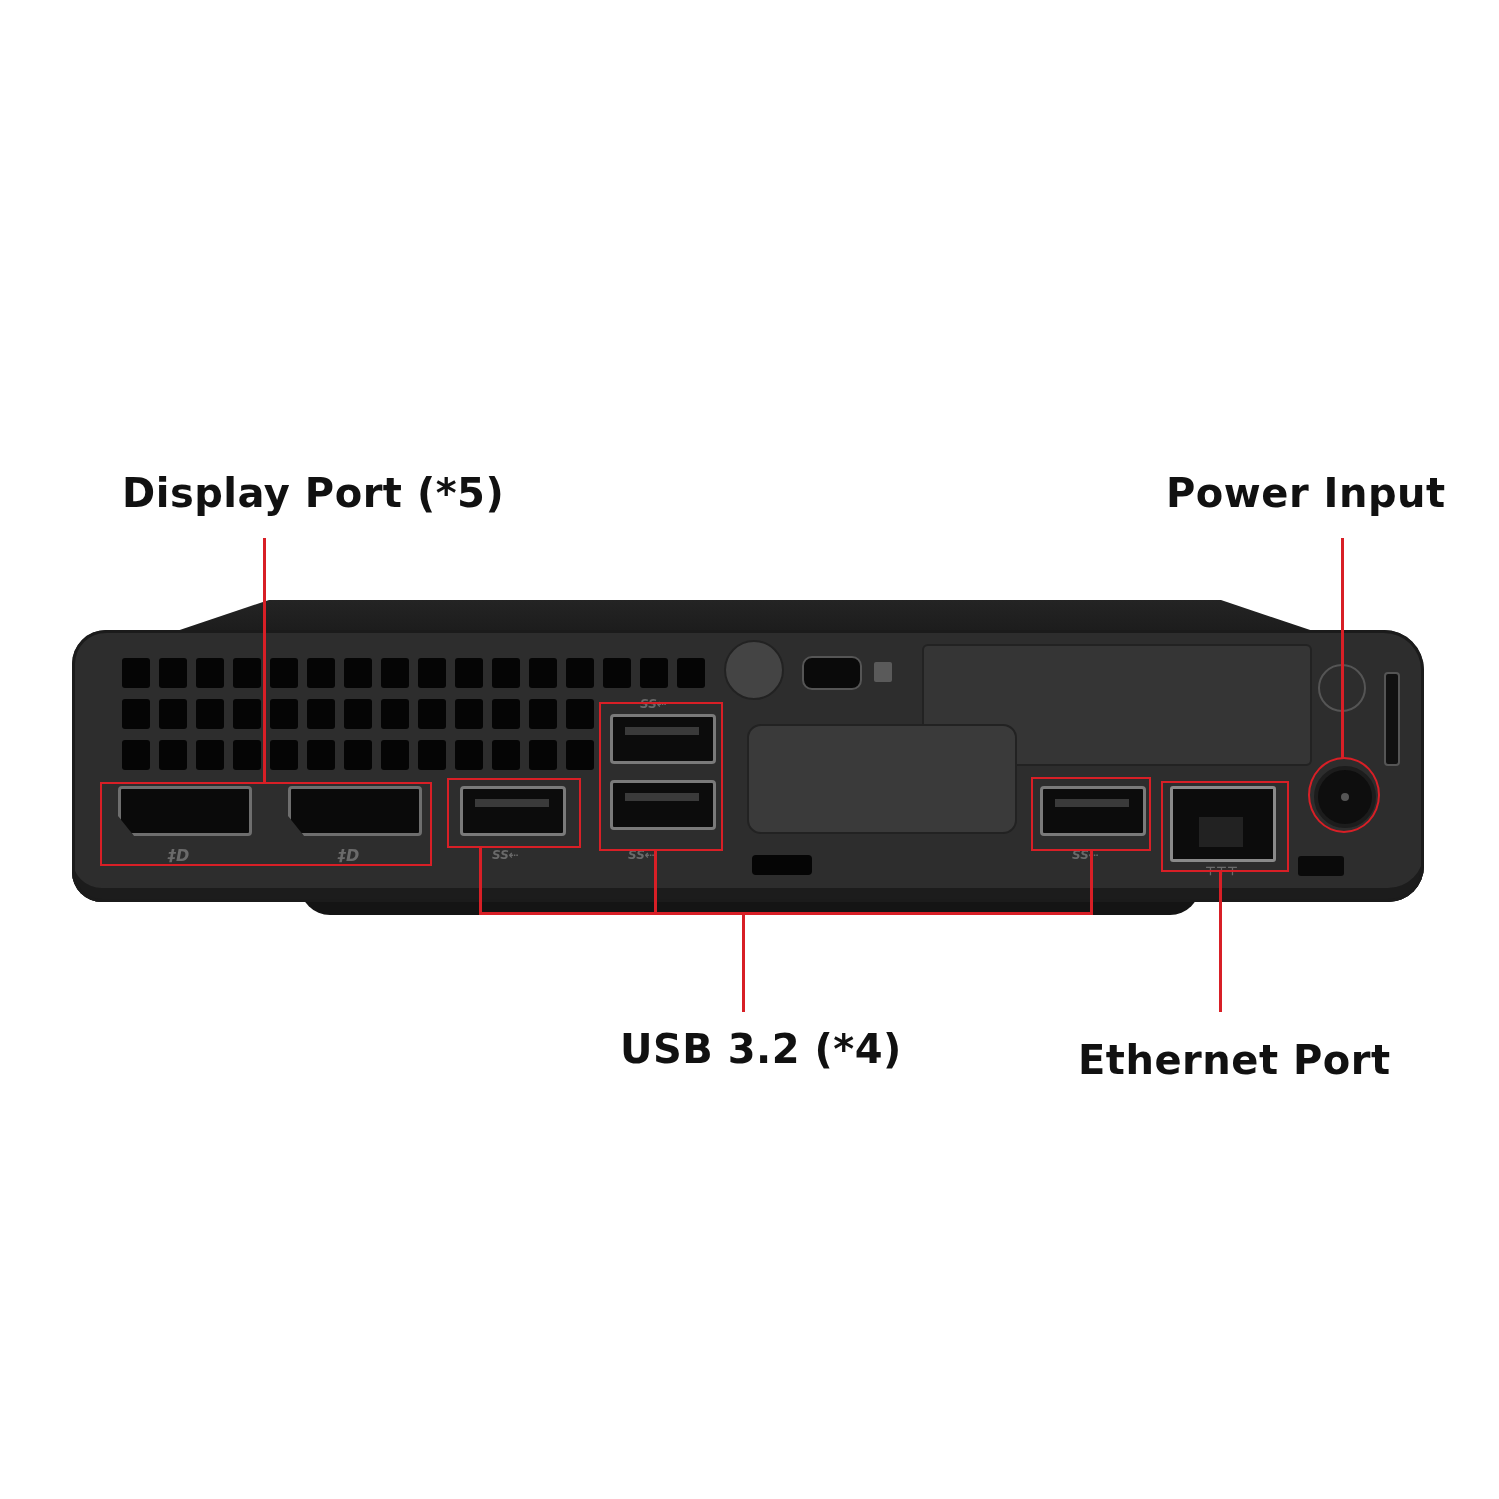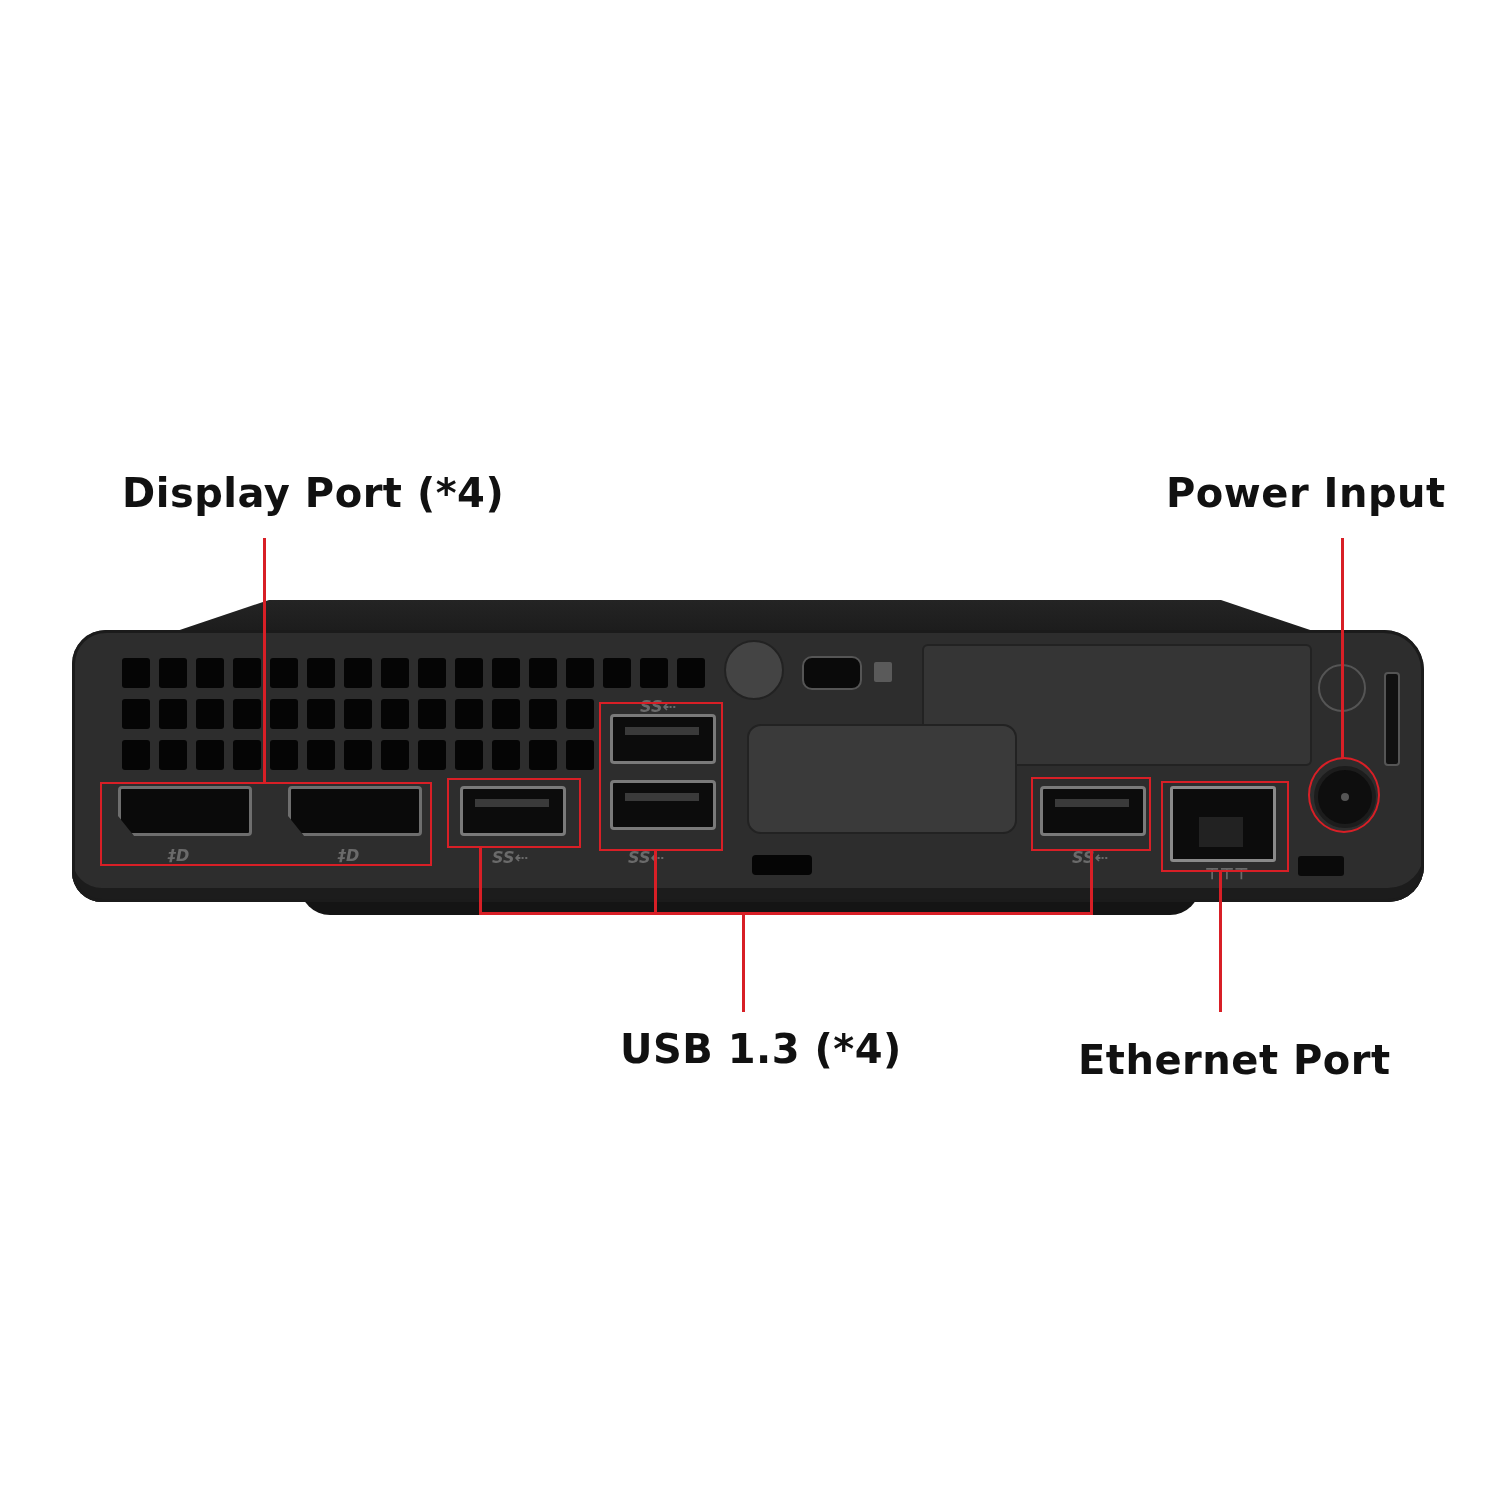--- a/index.html
+++ b/index.html
@@ -8,28 +8,28 @@
   .abs{position:absolute;}
   .red{background:#d81f26;position:absolute;}
   .rbox{position:absolute;border:2px solid #d81f26;box-sizing:border-box;}
   .shell-top{position:absolute;left:150px;top:600px;width:1190px;height:40px;background:linear-gradient(#242424,#1a1a1a);clip-path:polygon(10% 0,90% 0,100% 100%,0 100%);}
   .body{position:absolute;left:72px;top:630px;width:1352px;height:272px;background:#2d2d2d;border-radius:34px 40px 36px 30px;box-shadow:inset 0 0 0 3px #1b1b1b, inset 0 -14px 0 #1c1c1c;}
   .foot{position:absolute;left:300px;top:885px;width:900px;height:30px;background:#141414;border-radius:0 0 40px 40px;}
   .vent{position:absolute;width:28px;height:30px;background:#050505;border-radius:3px;}
   .dp{position:absolute;width:128px;height:44px;background:#0a0a0a;border:3px solid #6e6e6e;border-radius:4px;clip-path:polygon(12% 0,100% 0,100% 100%,12% 100%,0 60%,0 0);}
   .usb{position:absolute;width:100px;height:44px;background:#0c0c0c;border:3px solid #7a7a7a;border-radius:4px;}
   .usb::after{content:"";position:absolute;left:12px;top:10px;width:74px;height:8px;background:#3a3a3a;}
-  .ports-text{position:absolute;color:#6a6a6a;font-size:16px;font-style:italic;font-weight:bold;}
+  .ports-text{position:absolute;color:#6a6a6a;font-size:12px;font-style:italic;font-weight:bold;}
 </style>
 </head>
 <body>
 
-<div class="label" style="left:122px;top:470px;">Display Port (*4)</div>
+<div class="label" style="left:122px;top:470px;">Display Port (*5)</div>
 <div class="label" style="left:1166px;top:470px;text-align:right;">Power Input</div>
-<div class="label" style="left:620px;top:1026px;">USB 1.3 (*4)</div>
+<div class="label" style="left:620px;top:1026px;">USB 3.2 (*4)</div>
 <div class="label" style="left:1078px;top:1037px;">Ethernet Port</div>
 
 <div>
   <div class="shell-top"></div>
   <div class="foot"></div>
   <div class="body"></div>
 
   <div id="vents">
       <div class="vent" style="left: 122px; top: 658px;"></div>
       <div class="vent" style="left: 159px; top: 658px;"></div>

